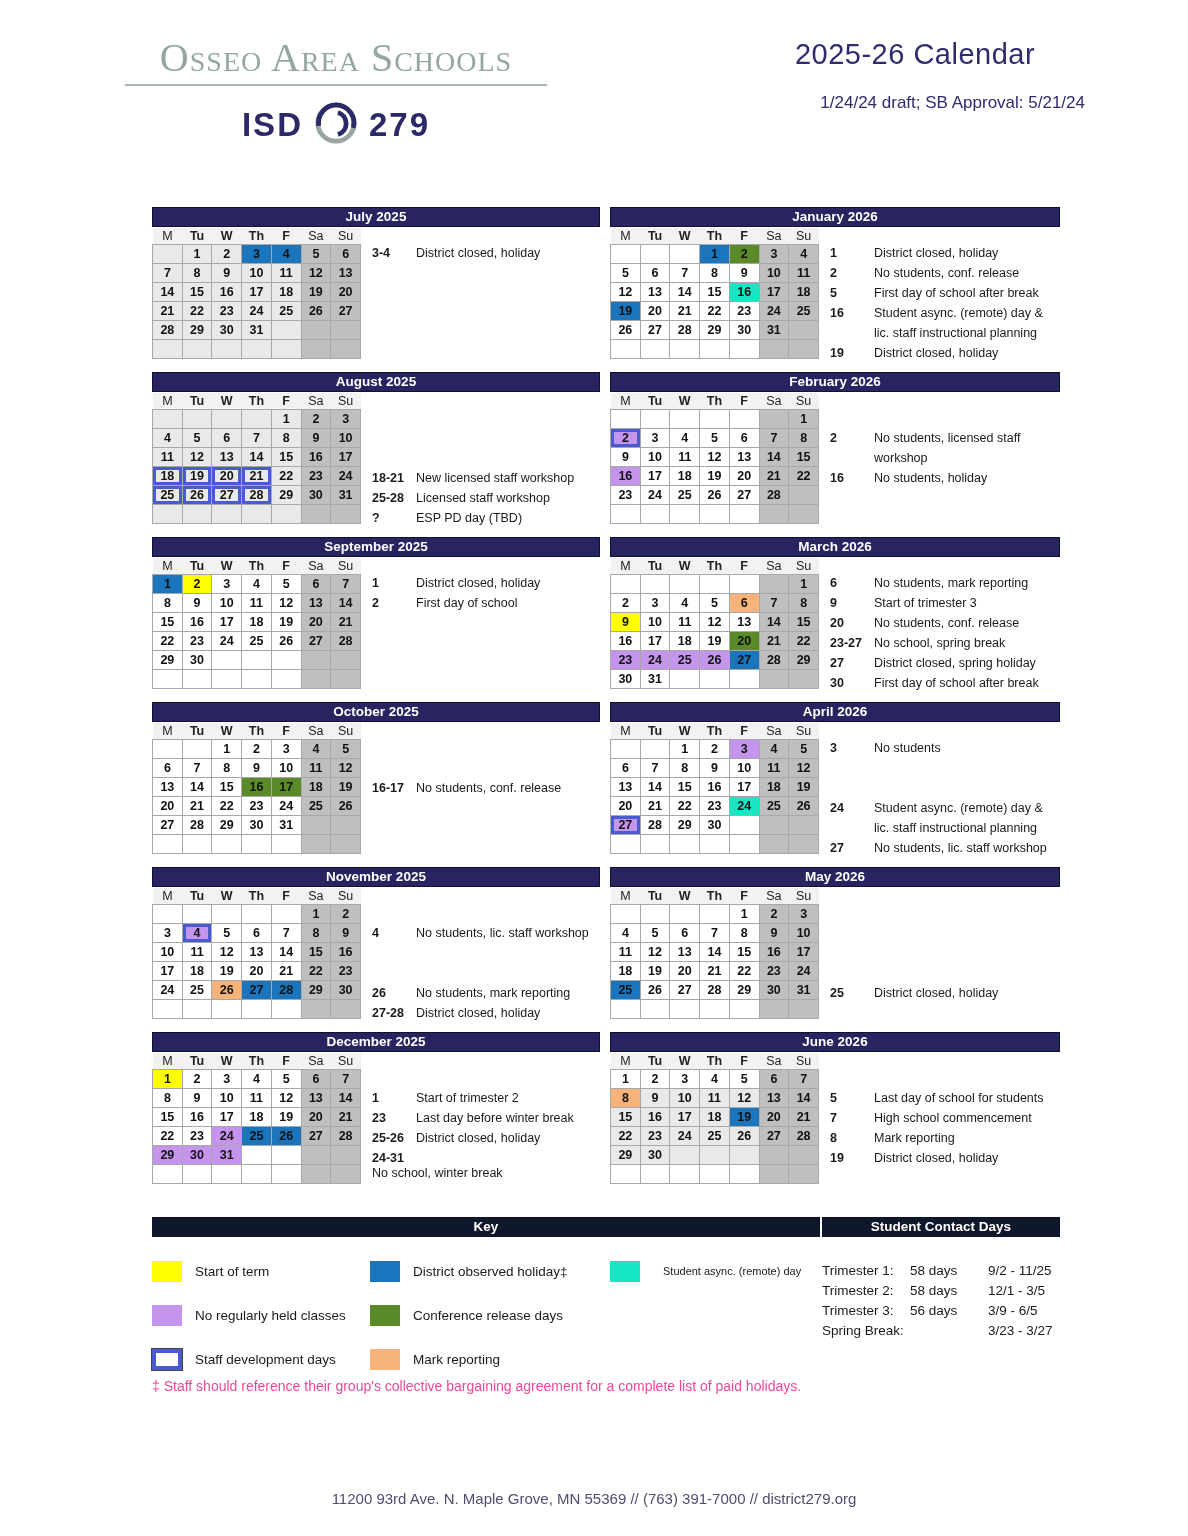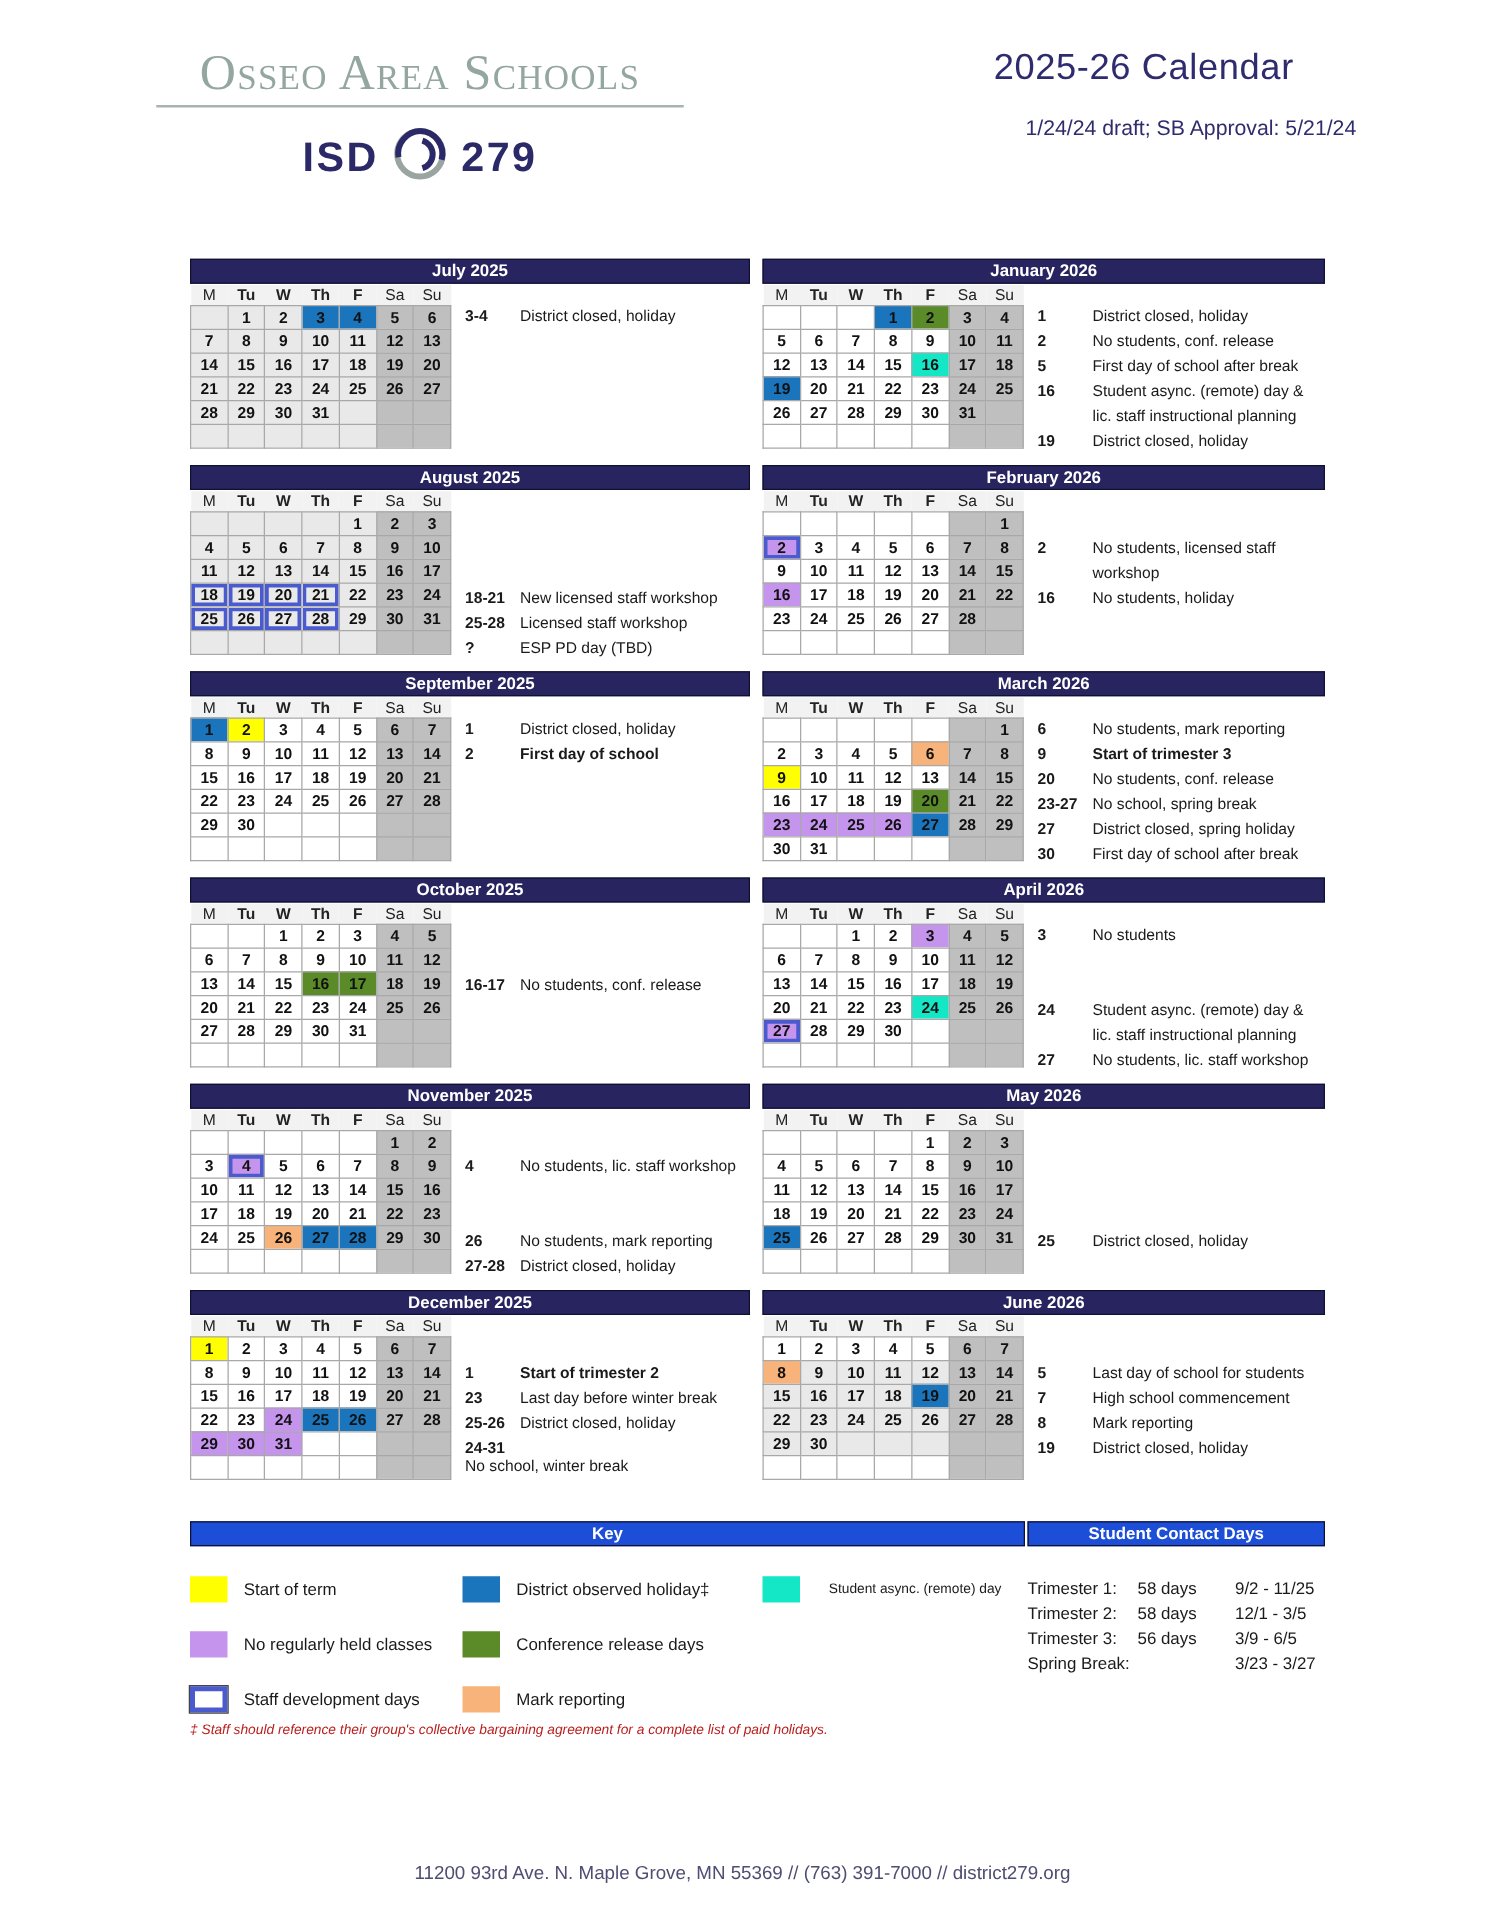--- a/index.html
+++ b/index.html
@@ -33,45 +33,45 @@
   td.c-b { background:#1B75BC; color:#fff; }
   td.c-y { background:#FFFF00; }
   td.c-p { background:#C595EE; }
   td.c-t { background:#14E7C5; color:#103060; }
   td.c-gn { background:#5A8B28; color:#fff; }
   td.c-o { background:#F8B37B; }
   td.sd { box-shadow:inset 0 0 0 3px #4A5BD0; }
   .notes { position:relative; flex:1; margin-left:11px; }
   .note { position:absolute; display:flex; font-size:12.5px; line-height:15px; white-space:nowrap; }
   .note-num { width:44px; font-weight:bold; flex-shrink:0; }
-  .note-text.bold { font-weight:bold; }
+  .note-text.bold { font-weight:normal; }
 
   
   .key-area { position:absolute; top:1217px; left:152px; width:668px; }
-  .key-header { height:20px; background:#1d4ed8; border:1px solid #101030; color:#fff; font-size:13.5px; font-weight:bold; text-align:center; line-height:18px; }
+  .key-header { height:20px; background:#0f172a; border:1px solid #101030; color:#fff; font-size:13.5px; font-weight:bold; text-align:center; line-height:18px; }
   .key-grid { margin-top:22px; display:grid; grid-template-columns:218px 240px 210px; row-gap:20px; }
   .key-item { display:flex; align-items:center; gap:13px; height:24px; }
   .swatch { width:30px; height:21px; flex-shrink:0; }
   .sw-y { background:#FFFF00; }
   .sw-b { background:#1B75BC; }
   .sw-t { background:#14E7C5; }
   .sw-p { background:#C595EE; }
   .sw-gn { background:#5A8B28; }
   .sw-o { background:#F8B37B; }
   .sw-sd { background:#fff; border:4px solid #4A5BD0; outline:1px solid #444; }
   .key-label { font-size:13.5px; }
   .key-label.small { font-size:11px;margin-left:10px; }
   .contact-area { position:absolute; top:1217px; left:822px; width:238px; }
   .contact-rows { margin-top:24px; }
   .contact-row { display:flex; font-size:13.5px; line-height:20px; }
   .c-label { width:88px; flex-shrink:0; }
   .c-days { width:70px; flex-shrink:0; }
   .c-range { flex:1; text-align:left; padding-left:8px; }
 
-  .footnote { position:absolute; top:1378px; left:152px; font-size:11px; font-style:italic; color:#b91c1c; }
+  .footnote { position:absolute; top:1378px; left:152px; font-size:14px; color:#ec4899; }
   .footer { position:absolute; top:1490px; left:0; width:100%; text-align:center; font-size:15px; color:#4E4D72; }
 </style>
 </head>
 <body>
 
 <div class="page">
 
   <div class="header-area">
     <div class="logo-block">
       <div class="school-name">Osseo Area Schools</div>

